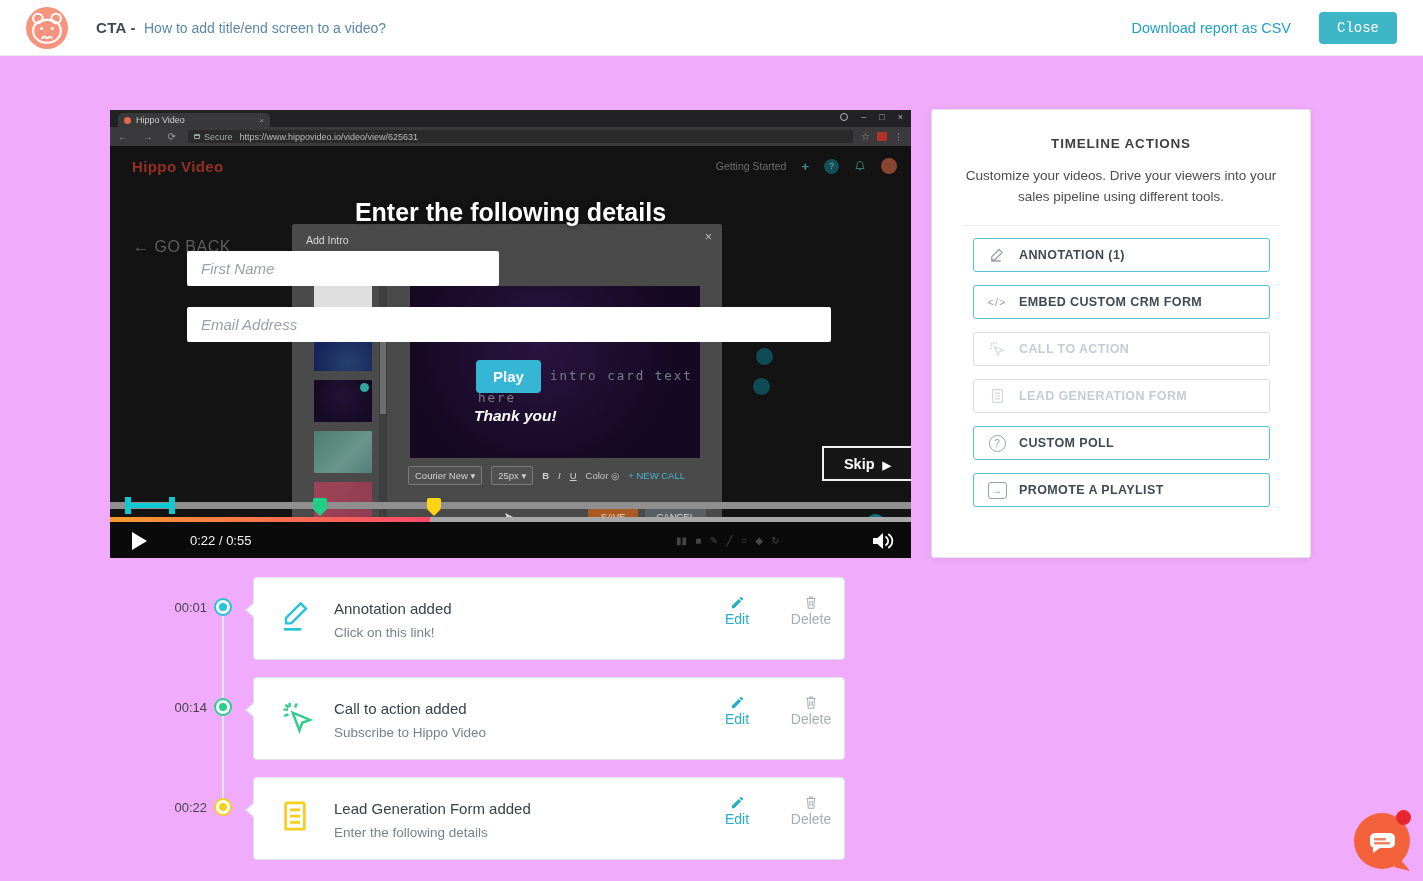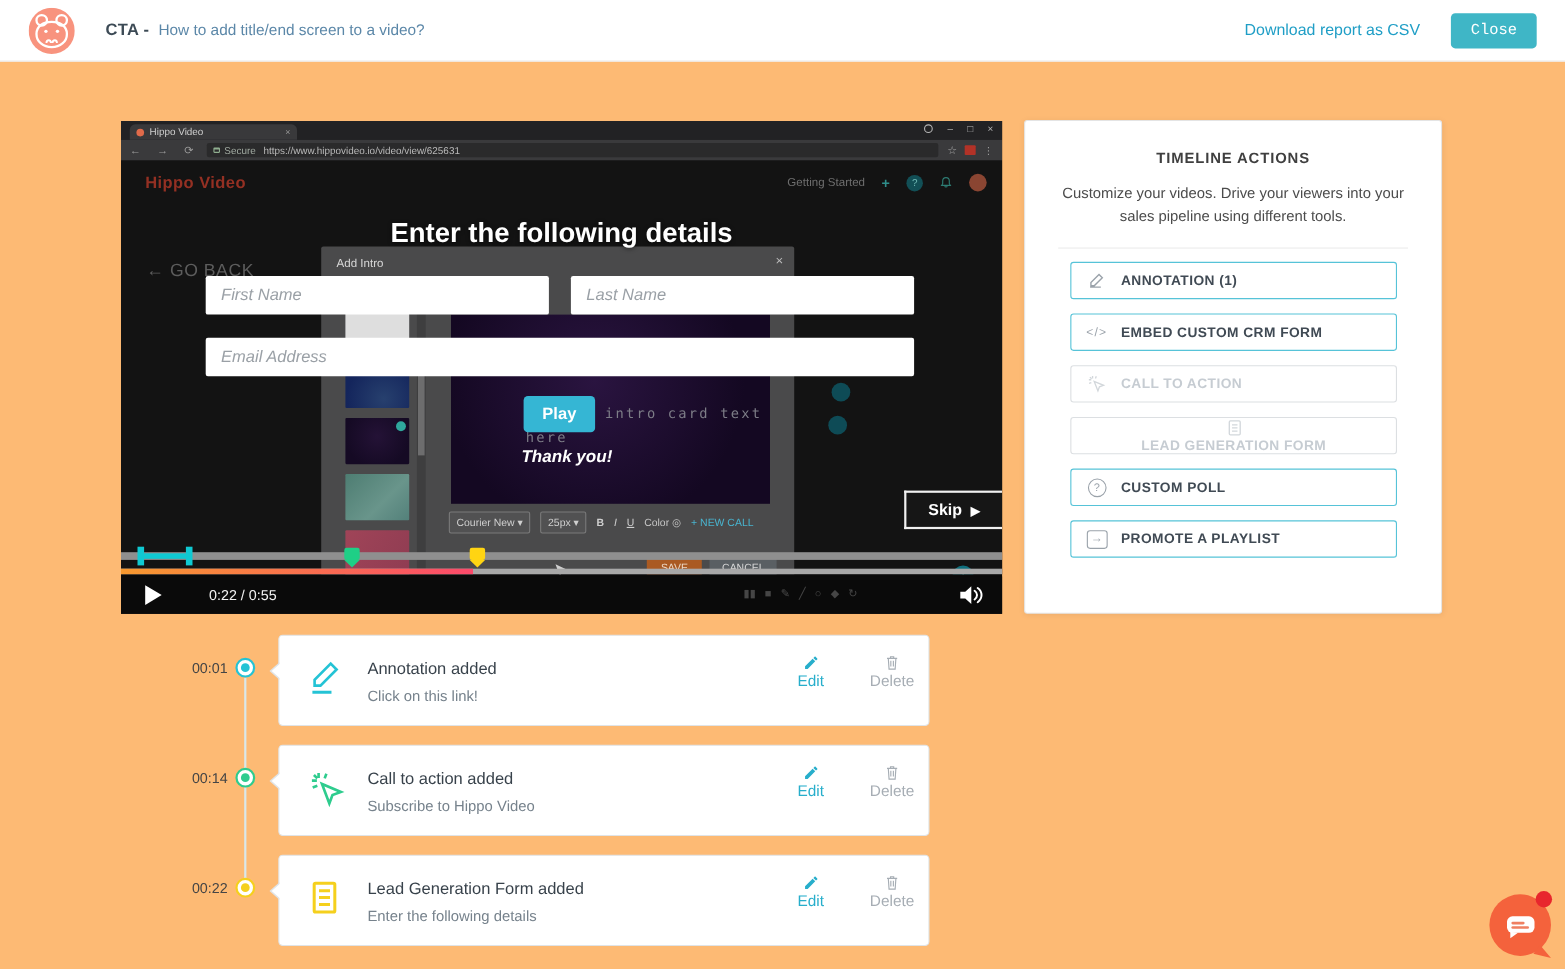--- a/index.html
+++ b/index.html
@@ -1,17 +1,17 @@
 <!DOCTYPE html>
 <html><head>
 <meta charset="utf-8">
 <style>
   * { margin:0; padding:0; box-sizing:border-box; }
   body { font-family:"Liberation Sans", sans-serif; background:#fff; }
-  .stage { position:relative; width:1423px; height:881px; background:#fdba74; overflow:hidden; }
+  .stage { position:relative; width:1423px; height:881px; background:#f0abfc; overflow:hidden; }
 
   
   .app-header { position:absolute; top:0; left:0; width:100%; height:56px; background:#fff;
     border-bottom:1px solid #e9e9e9; display:flex; align-items:center; padding:0 26px; }
   .brand-logo { width:42px; height:42px; margin-right:28px; }
   .header-title { font-size:15px; color:#3c4a55; }
   .header-title .prefix { font-weight:600; letter-spacing:.3px; }
   .header-title .vtitle { color:#5b87a8; font-size:14px; margin-left:4px; }
   .header-right { margin-left:auto; display:flex; align-items:center; gap:28px; }
   .link-csv { color:#1f9ec6; font-size:14.5px; cursor:pointer; }
@@ -134,21 +134,21 @@
   .panel-title { margin-top:26px; text-align:center; font-size:13.5px; font-weight:700; color:#3f3f3f; letter-spacing:.8px; }
   .panel-desc { margin:14px auto 0; width:324px; text-align:center; font-size:13.5px; color:#4c4c4c; line-height:21px; }
   .panel-divider { margin:18px 30px 0; border-top:1px solid #ebebeb; }
   .pbtn { position:absolute; left:41px; width:297px; height:34px; background:#fff; border:1px solid #56c3d8;
     border-radius:3px; display:flex; align-items:center; cursor:pointer; font-family:inherit; padding:0; }
   .pbtn .pbtn-icon { width:20px; margin:0 12px 0 13px; color:#9aa2aa; display:flex; align-items:center; justify-content:center; }
   .pbtn .pbtn-label { font-size:12.5px; font-weight:700; letter-spacing:.4px; color:#404a54;text-align:center; }
   .pbtn.disabled { border-color:#dcdfe2; }
   .pbtn.disabled .pbtn-label { color:#c6ccd2; }
   .pbtn.disabled .pbtn-icon { color:#d2d7db; }
-  .pb0 { top:128px; } .pb1 { top:175px; } .pb2 { top:222px; } .pb3 { top:269px;flex-direction:column; } .pb4 { top:316px; } .pb5 { top:363px; }
+  .pb0 { top:128px; } .pb1 { top:175px; } .pb2 { top:222px; } .pb3 { top:269px; } .pb4 { top:316px; } .pb5 { top:363px; }
   .ico-code { font-size:11px; letter-spacing:1px; }
   .q-badge { width:17px; height:17px; border:1.5px solid currentColor; border-radius:50%;
     font-size:10px; display:flex; align-items:center; justify-content:center; }
   .a-box { width:19px; height:17px; border:1.5px solid currentColor; border-radius:3px;
     font-size:11px; display:flex; align-items:center; justify-content:center; }
 
   
   .ev-line { position:absolute; left:222px; top:616px; width:2px; height:186px; background:#d9e8ea; }
   .ev-time { position:absolute; width:34px; text-align:right; font-size:13px; color:#454545; }
   .ev-dot { position:absolute; width:18px; height:18px; border:2px solid currentColor; border-radius:50%; background:#fff; }
@@ -273,21 +273,20 @@
         </svg>
       </div>
 
       <button class="play-btn">Play</button>
       <span class="intro-line intro-line1">intro card text</span>
       <span class="intro-line intro-line2">here</span>
       <span class="thankyou">Thank you!</span>
 
       <div class="form-heading">Enter the following details</div>
       <input class="inp inp-first" placeholder="First Name" style="">
-      <input class="inp inp-last" placeholder="Last Name" style="">
       <input class="inp inp-email" placeholder="Email Address" style="">
 
       <button class="skip-btn">
         <span>Skip</span>
         <span class="skip-tri">▶</span>
       </button>
     </div>
 
     <div class="marker-track"></div>
     <div class="ibeam">

